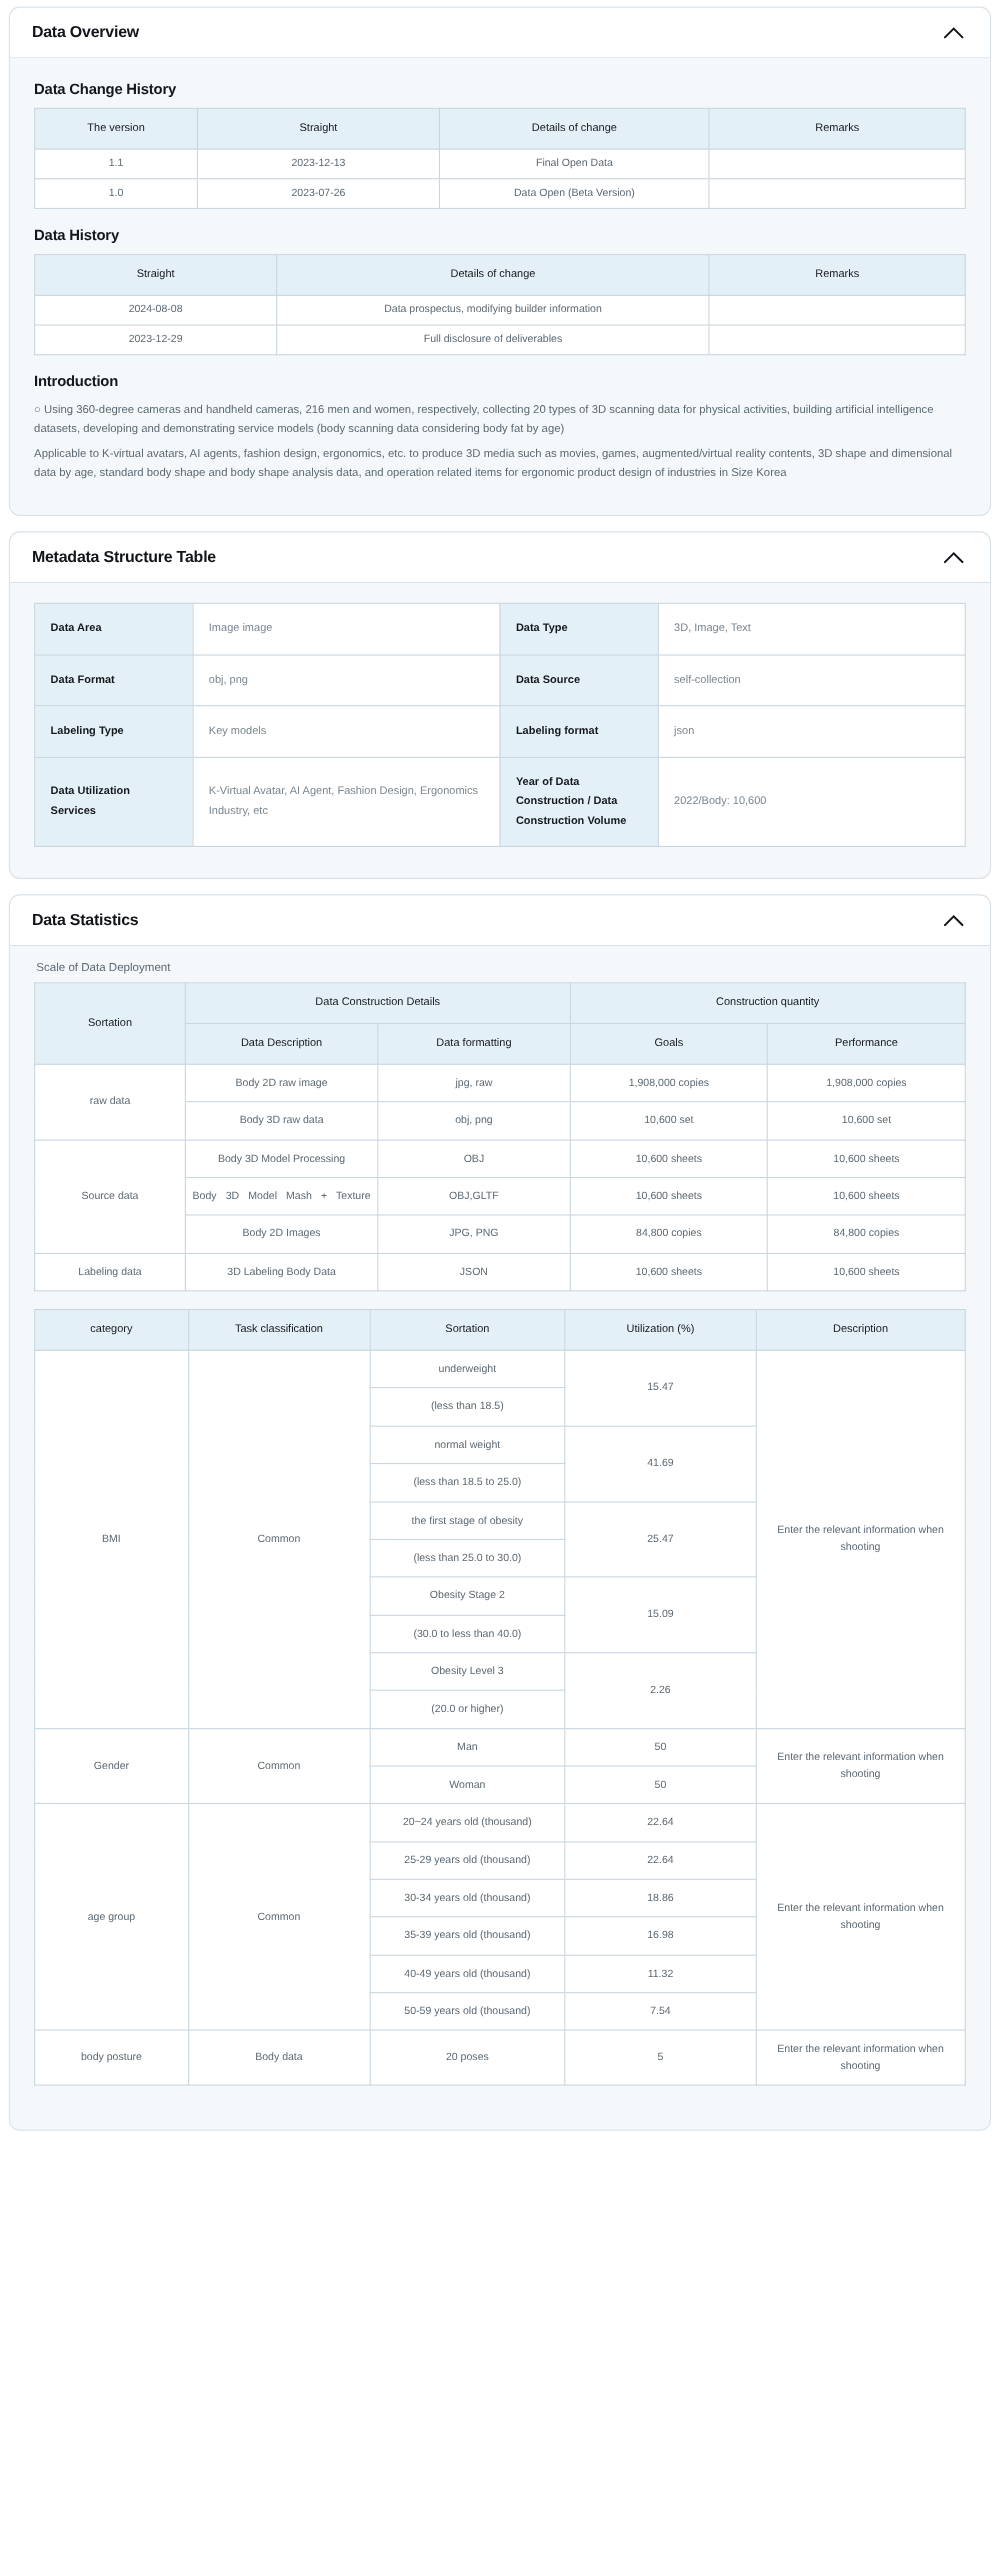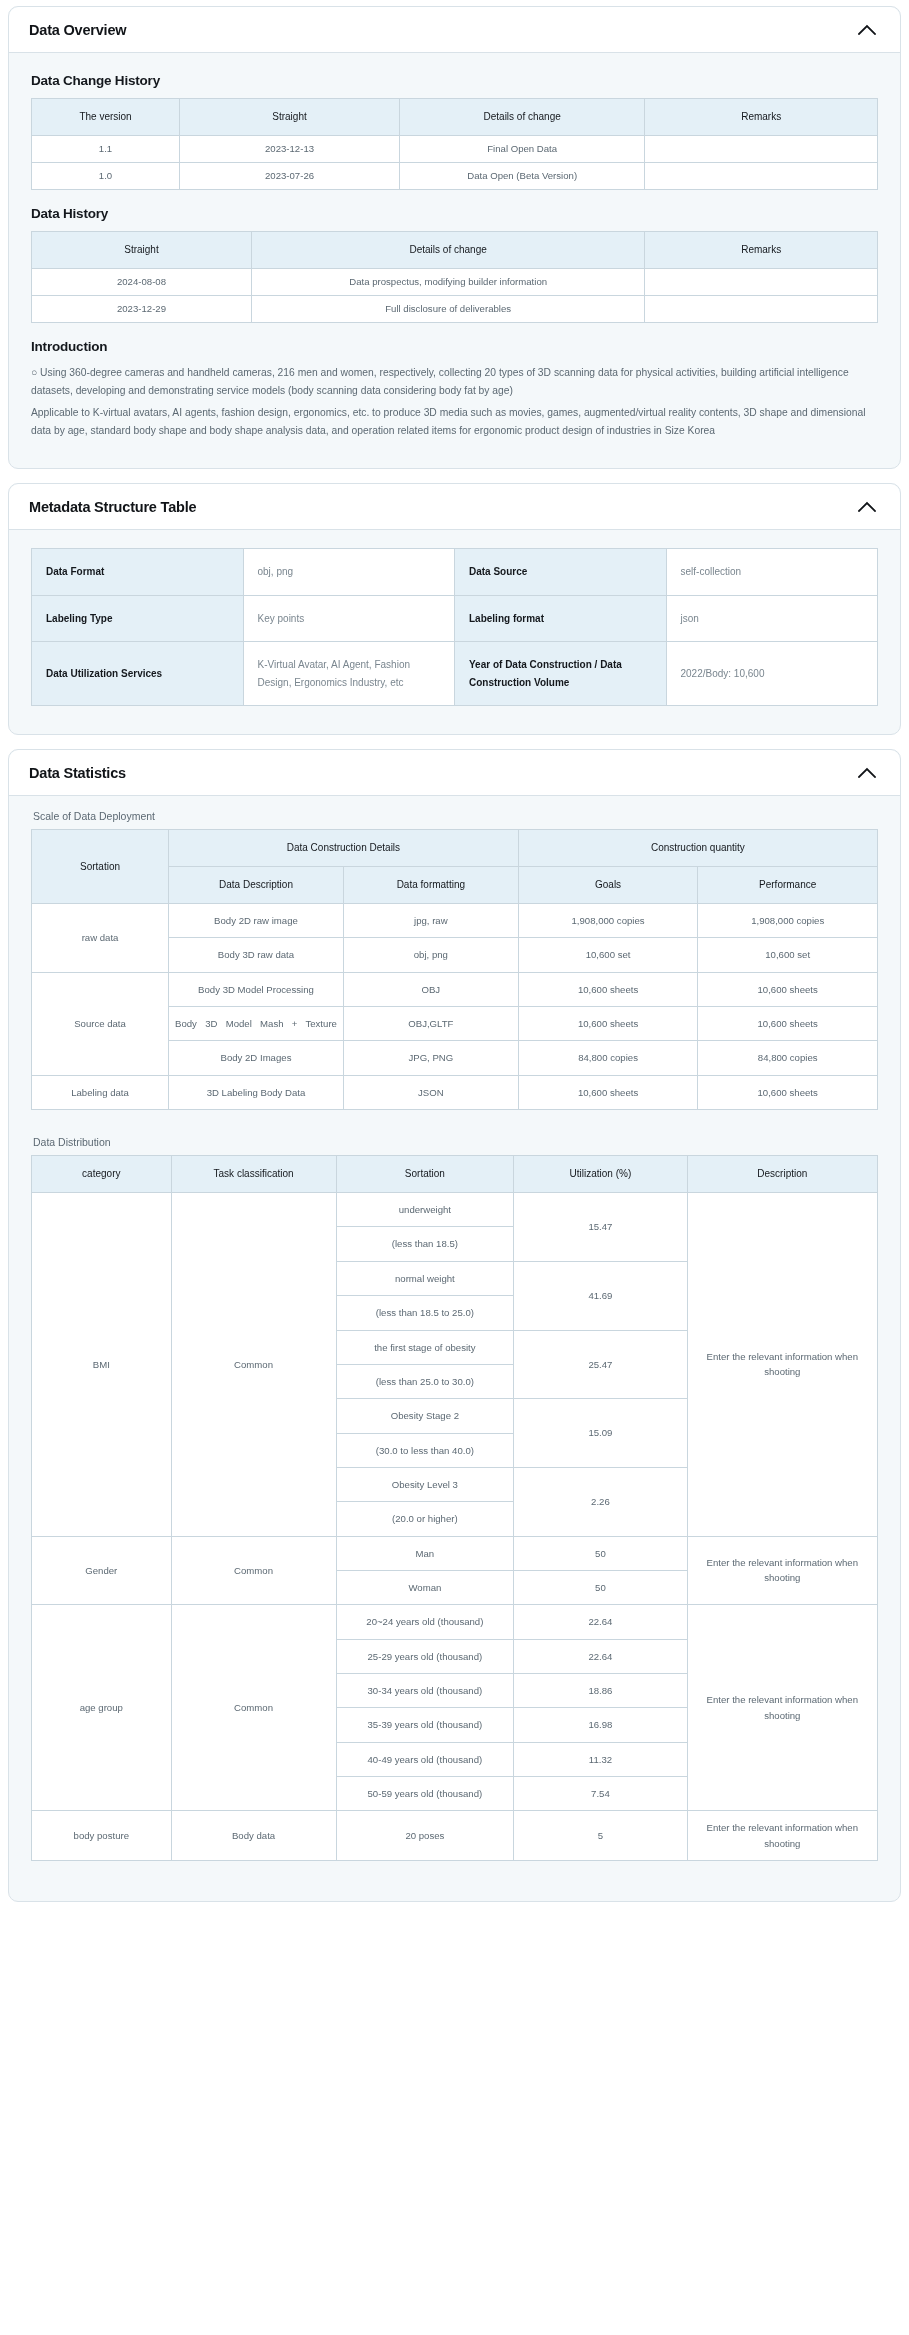--- a/index.html
+++ b/index.html
@@ -189,28 +189,34 @@
     <span class="chevron">
       <svg width="18" height="11" viewBox="0 0 18 11">
           <path d="M1 10 L9 2 L17 10" stroke="#111418" stroke-width="1.8" fill="none" stroke-linecap="square"></path>
         </svg>
     </span>
   </div>
   <div class="card-body">
     <table class="meta">
       <tbody>
         <tr>
+          <td class="k" style="width:17%">Data Area</td>
+          <td class="v" style="width:33%">Image image</td>
+          <td class="k" style="width:17%">Data Type</td>
+          <td class="v" style="width:33%">3D, Image, Text</td>
+        </tr>
+        <tr>
           <td class="k">Data Format</td>
           <td class="v">obj, png</td>
           <td class="k">Data Source</td>
           <td class="v">self-collection</td>
         </tr>
         <tr>
           <td class="k">Labeling Type</td>
-          <td class="v">Key points</td>
+          <td class="v">Key models</td>
           <td class="k">Labeling format</td>
           <td class="v">json</td>
         </tr>
         <tr>
           <td class="k">Data Utilization Services</td>
           <td class="v">K-Virtual Avatar, AI Agent, Fashion Design, Ergonomics Industry, etc</td>
           <td class="k">Year of Data Construction / Data Construction Volume</td>
           <td class="v">2022/Body: 10,600</td>
         </tr>
       </tbody>
@@ -280,21 +286,20 @@
         <tr>
           <td>Labeling data</td>
           <td class="lft">3D Labeling Body Data</td>
           <td class="lft">JSON</td>
           <td class="lft">10,600 sheets</td>
           <td class="lft">10,600 sheets</td>
         </tr>
       </tbody>
     </table>
 
-    <div class="sub-label" style="margin-top:26px">Data Distribution</div>
     <table class="grid">
       <thead>
         <tr>
           <th style="width:16.5%">category</th>
           <th style="width:19.5%">Task classification</th>
           <th style="width:21%">Sortation</th>
           <th style="width:20.5%">Utilization (%)</th>
           <th style="width:22.5%">Description</th>
         </tr>
       </thead>

